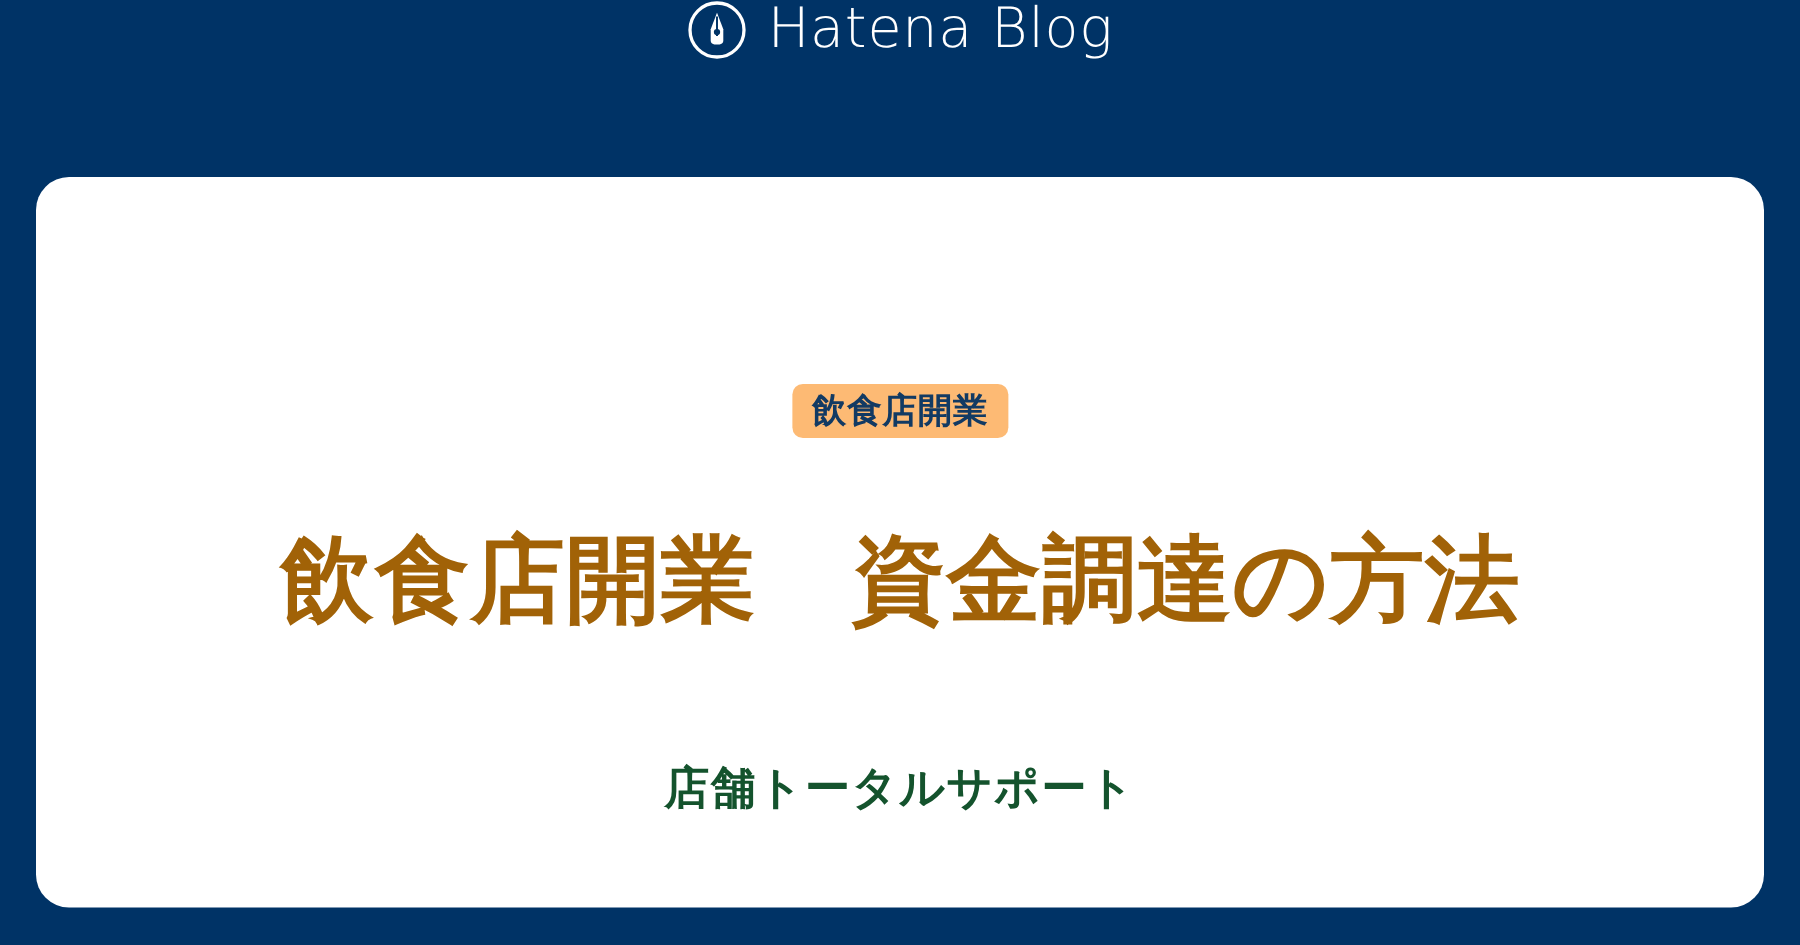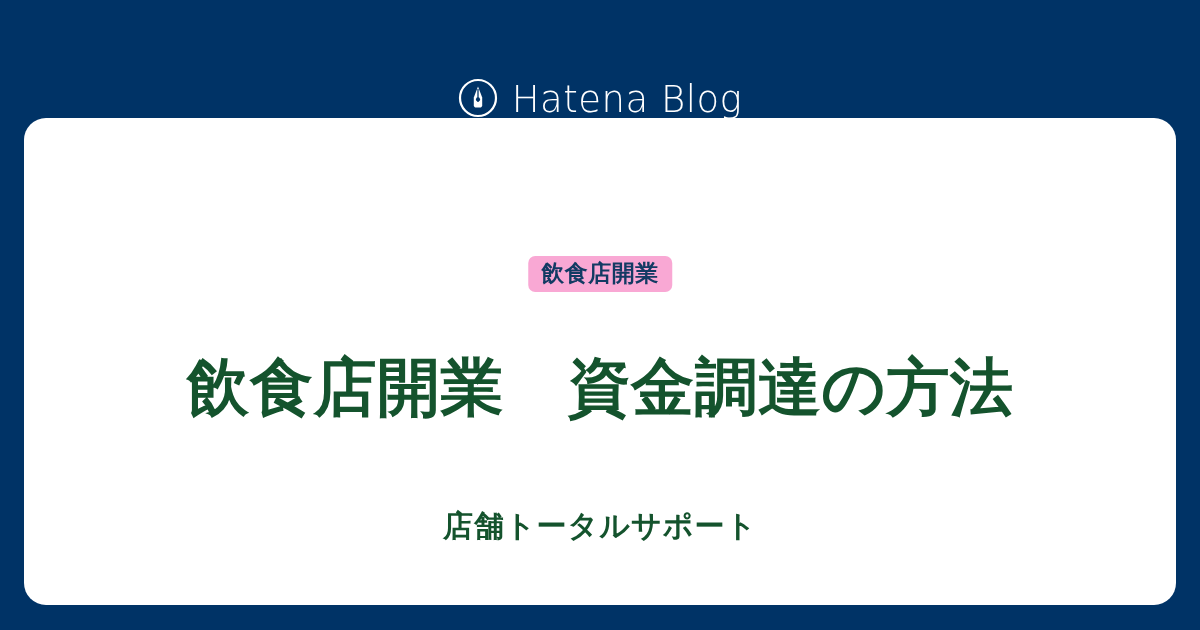--- a/index.html
+++ b/index.html
@@ -23,21 +23,21 @@
   }
 
   
   .brand-bar {
     position: absolute;
     top: 0;
     left: 0;
     width: 1200px;
     height: 118px;
     display: flex;
-    align-items: flex-end;
+    align-items: flex-start;
     justify-content: center;
     gap: 14px;
   }
 
   .brand-logo-icon {
     width: 40px;
     height: 40px;
     display: block;
     flex: 0 0 auto;
   }
@@ -75,39 +75,39 @@
     flex-direction: column;
     align-items: center;
   }
 
   
   .category-tag {
     position: absolute;
     top: 138px;
     left: 50%;
     transform: translateX(-50%);
-    background: #f9a8d4;
+    background: #fdba74;
     color: #123a63;
     border-radius: 7px;
     padding: 4px 13px 6px 13px;
     font-size: 23px;
     line-height: 1.15;
     font-weight: 700;
     white-space: nowrap;
     letter-spacing: 0.5px;
   }
 
   
   .entry-title {
     position: absolute;
     top: 192px;
     left: 0;
     width: 100%;
     text-align: center;
-    color: #14532d;
+    color: #a16207;
     font-size: 63px;
     line-height: 1.12;
     font-weight: 700;
     letter-spacing: 0.5px;
     padding: 0 60px;
     box-sizing: border-box;
     white-space: nowrap;
   }
 
   

